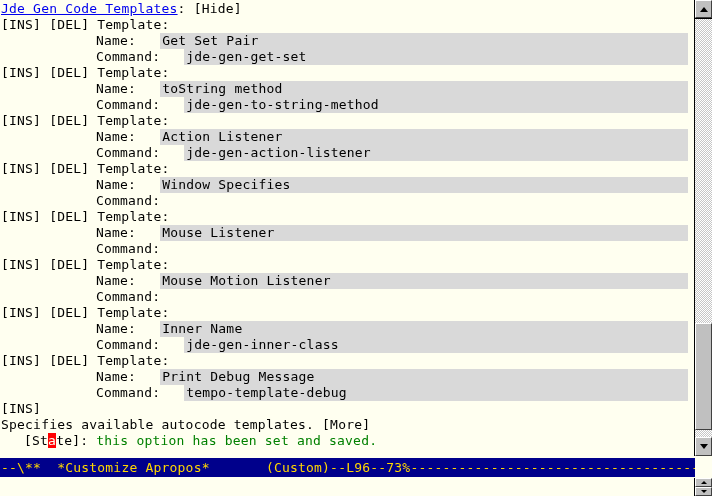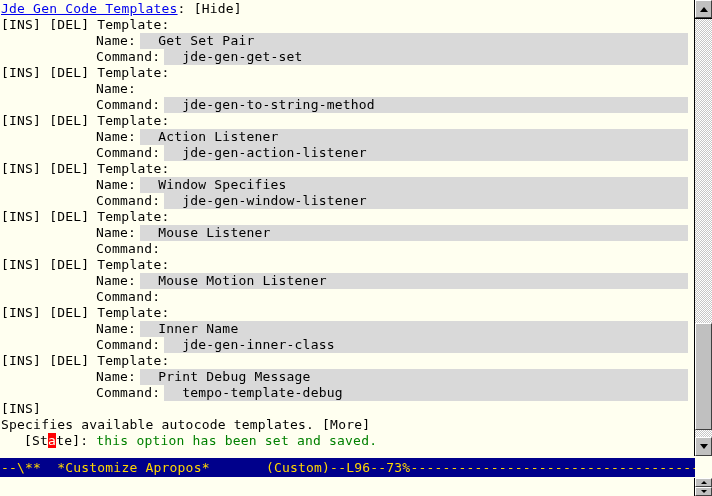--- a/index.html
+++ b/index.html
@@ -13,21 +13,21 @@
   .screen span { white-space:pre; }
   .text-area { position:absolute; top:1px; left:1px; width:693px; }
   .line { display:flex; height:16px; align-items:center; }
   .indent96 { flex:0 0 95px; }
   .indent24 { flex:0 0 23px; }
   .mr8 { margin-right:8px; }
   .link { color:var(--link,#0000EE); text-decoration:underline; cursor:pointer; }
   .wbtn { cursor:pointer; }
   .field {
     flex:1 0 auto; background:var(--field-background,#D9D9D9);
-    margin-left:4px; padding-left:18px; margin-right:6px; cursor:text;
+    margin-left:24px; padding-left:2px; margin-right:6px; cursor:text;
   }
   .green { color:var(--state-green,#008000); }
   .cursor { background:var(--cursor-red,#FF0000); color:#FFFFF0; }
 
   .mode-line {
     position:absolute; left:0; top:458px; width:695px; height:19px;
     background:var(--mode-line-background,#00008B);
     color:var(--mode-line-foreground,#FFD700);
     display:flex; align-items:center; overflow:hidden; padding-left:1px;
     box-sizing:border-box;
@@ -94,20 +94,21 @@
         </div>
         <div>
           <div class="line">
             <span class="wbtn mr8">[INS]</span>
             <span class="wbtn mr8">[DEL]</span>
             <span>Template:</span>
           </div>
           <div class="line">
             <span class="indent96"></span>
             <span>Name:</span>
+            <span class="field">toString method</span>
           </div>
           <div class="line">
             <span class="indent96"></span>
             <span>Command:</span>
             <span class="field">jde-gen-to-string-method</span>
           </div>
         </div>
         <div>
           <div class="line">
             <span class="wbtn mr8">[INS]</span>
@@ -132,21 +133,20 @@
             <span>Template:</span>
           </div>
           <div class="line">
             <span class="indent96"></span>
             <span>Name:</span>
             <span class="field">Window Specifies</span>
           </div>
           <div class="line">
             <span class="indent96"></span>
             <span>Command:</span>
-            <span class="field">jde-gen-window-listener</span>
           </div>
         </div>
         <div>
           <div class="line">
             <span class="wbtn mr8">[INS]</span>
             <span class="wbtn mr8">[DEL]</span>
             <span>Template:</span>
           </div>
           <div class="line">
             <span class="indent96"></span>

